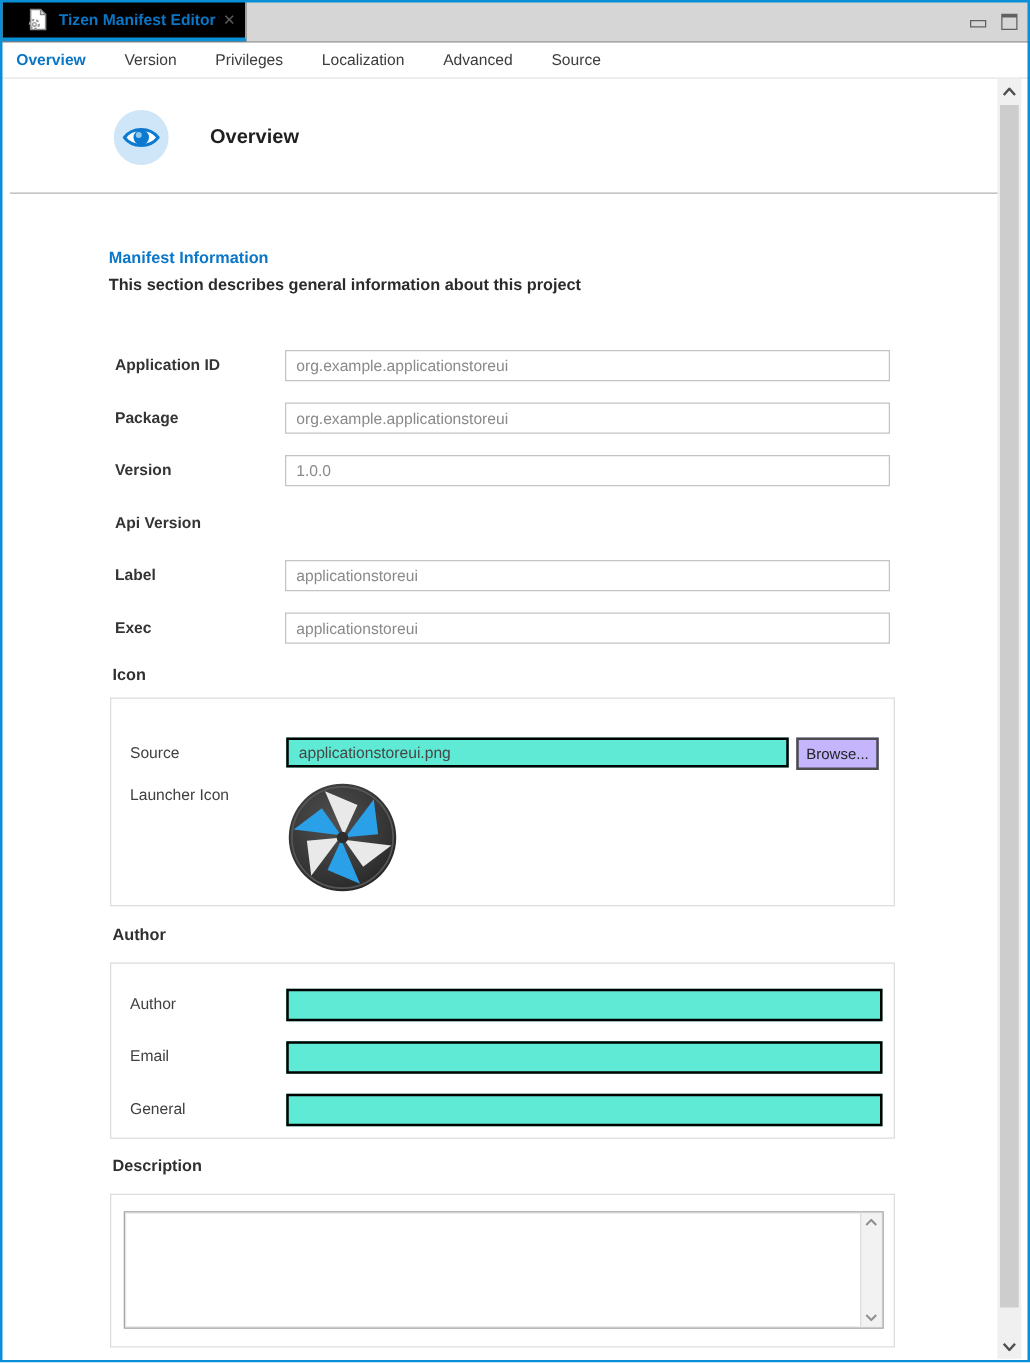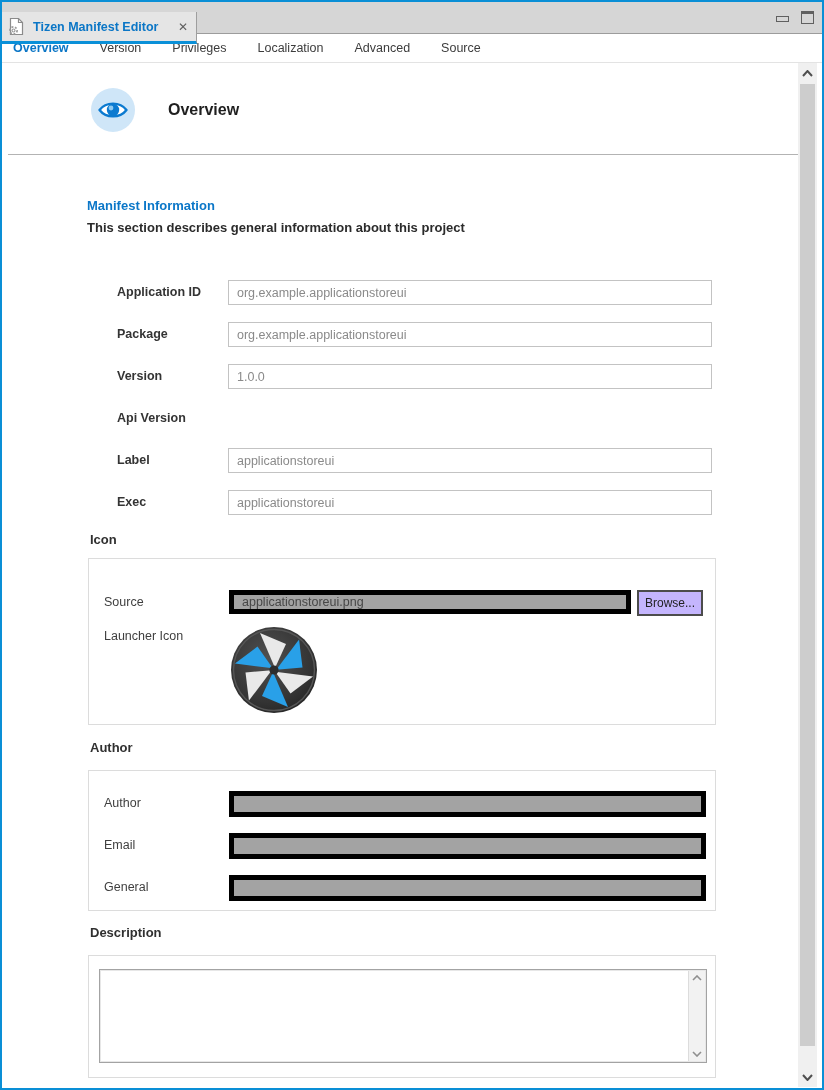--- a/index.html
+++ b/index.html
@@ -16,24 +16,24 @@
     border: 2px solid #0a8fd6;
     pointer-events: none; z-index: 60;
   }
 
   
   .titlebar {
     position: absolute; left: 0; top: 0; width: 824px; height: 34px;
     background: #d6d6d6; border-bottom: 1px solid #9c9c9c; z-index: 5;
   }
   .editor-tab {
-    position: absolute; left: 2px; top: 12px; width: 195px; height: 32px;
-    background: #e5e5e5; border-right: 1px solid #9e9e9e;
+    position: absolute; left: 2px; top: 1px; width: 195px; height: 32px;
+    background: #000000; border-right: 1px solid #9e9e9e;
     border-bottom: 3px solid #0a90d8;
-    display: flex; align-items: center; padding: 0 8px 0 6px; z-index: 6;
+    display: flex; align-items: center; padding: 0 8px 0 20px; z-index: 6;
   }
   .tab-title {
     font-size: 12.5px; font-weight: 700; color: #0b76c6;
     margin-left: 8px; white-space: nowrap; flex: 1;
   }
   .tab-close {
     font-size: 12px; color: #5f5f5f; margin-left: 6px; cursor: pointer;
     line-height: 1;
   }
   .win-controls {
@@ -68,21 +68,21 @@
   
   .header-badge { position: absolute; left: 91px; top: 88px; width: 44px; height: 44px; }
   .page-title { position: absolute; left: 168px; top: 101px; font-size: 16px; font-weight: 700; color: #1f1f1f; }
   .header-rule { position: absolute; left: 8px; top: 154px; width: 792px; height: 1px; background: #b3b3b3; }
 
   .gi-heading { position: absolute; left: 87px; top: 198px; font-size: 13px; font-weight: 700; color: #0b77c8; }
   .gi-sub { position: absolute; left: 87px; top: 220px; font-size: 13px; font-weight: 700; color: #2b2b2b; }
 
   .field-label {
     position: absolute; left: 92px; width: 132px; height: 25px; line-height: 25px;
-    font-size: 12.5px; font-weight: 700; color: #343434; white-space: nowrap; margin-left: 25px;
+    font-size: 12.5px; font-weight: 700; color: #343434; white-space: nowrap;
   }
   .text-input {
     position: absolute; left: 228px; width: 484px; height: 25px;
     border: 1px solid #c3c3c3; background: #fff;
     font-family: "Liberation Sans", sans-serif;
     font-size: 12.5px; color: #8a8a8a; padding: 0 8px; outline: none;
   }
   .combo {
     position: absolute; left: 228px; width: 484px; height: 25px;
     background: #eaeaea; border: 1px solid #9c9c9c;
@@ -94,21 +94,21 @@
   .section-heading {
     position: absolute; left: 90px; font-size: 13px; font-weight: 700; color: #303030;
   }
   .group-box { position: absolute; left: 88px; width: 628px; border: 1px solid #dcdcdc; background: #fff; }
   .inner-label {
     position: absolute; left: 15px; font-size: 12.5px; font-weight: 400; color: #3f3f3f;
     height: 25px; line-height: 25px; white-space: nowrap;
   }
   .inner-input {
     position: absolute; left: 140px; height: 26px;
-    border: 5px solid #000000; background: #a3a3a3;
+    border: 2px solid #000000; background: #5eead4;
     font-family: "Liberation Sans", sans-serif;
     font-size: 12.5px; color: #474747; padding: 0 8px; outline: none;
   }
   .browse-btn {
     position: absolute; left: 548px; top: 31px; width: 66px; height: 26px;
     background: #c4b5fd; border: 2px solid #4c4c4c;
     font-family: "Liberation Sans", sans-serif;
     font-size: 12px; color: #222; cursor: pointer;
   }
   .launcher-img { position: absolute; left: 141px; top: 67px; width: 88px; height: 88px; }

